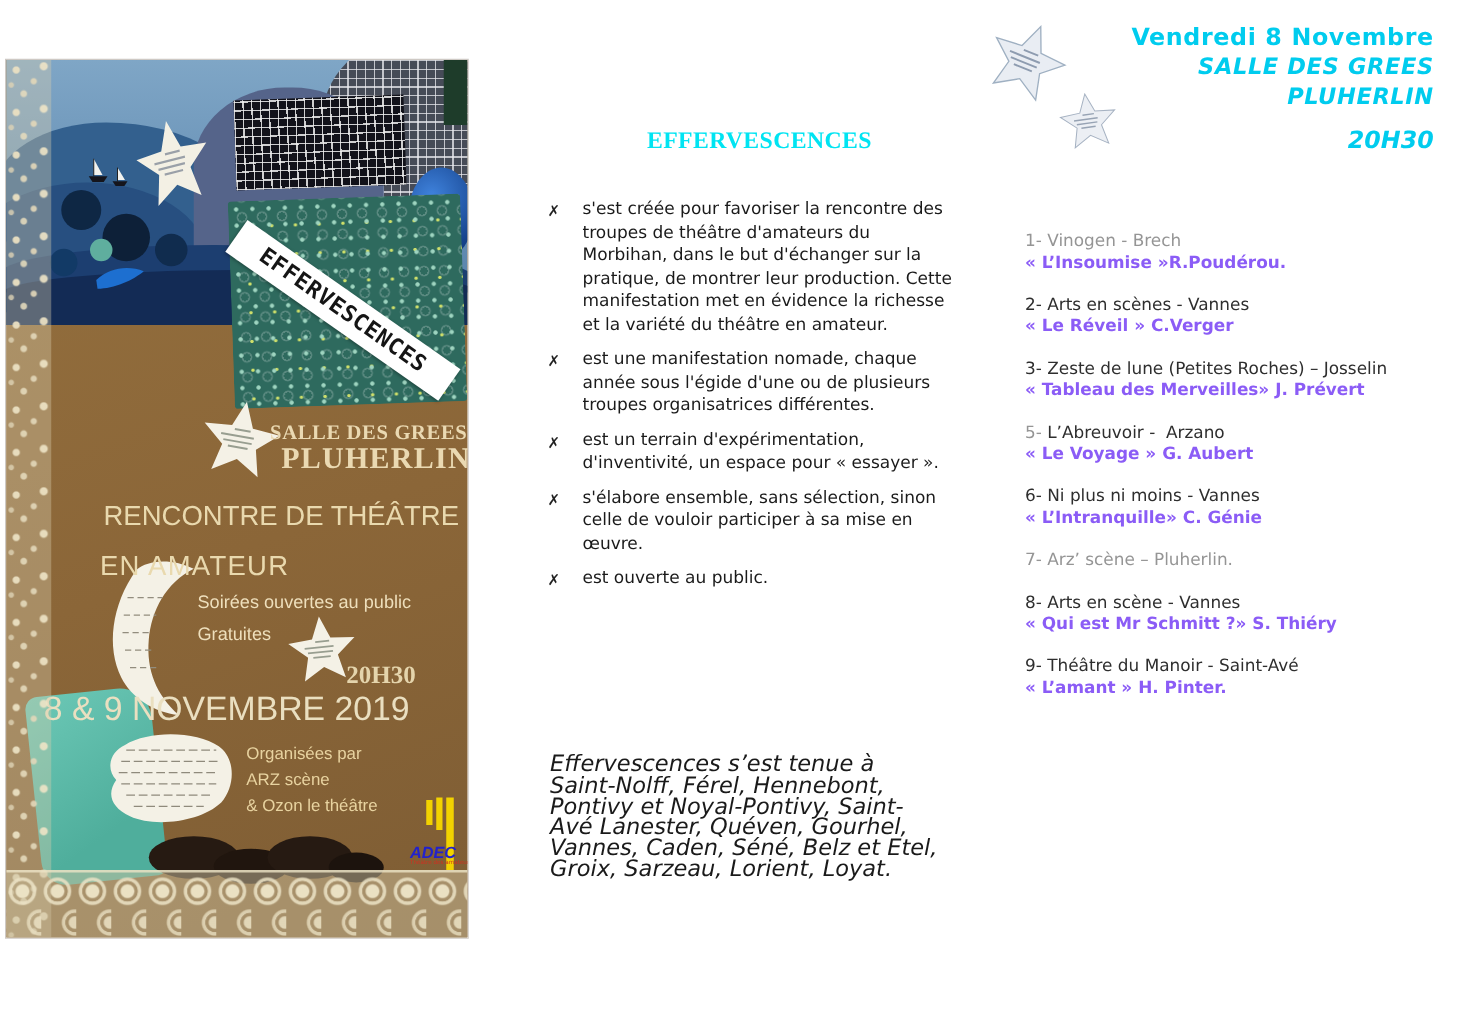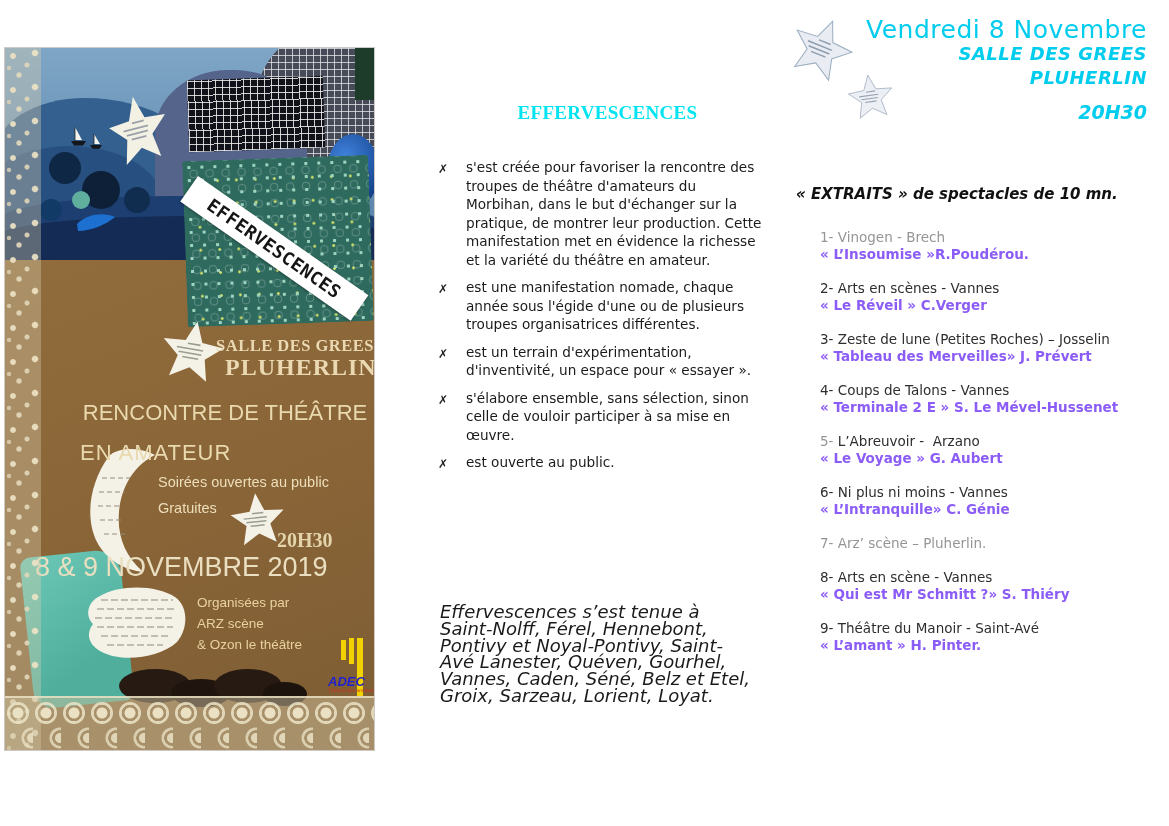--- a/index.html
+++ b/index.html
@@ -1,21 +1,21 @@
 <!DOCTYPE html>
 <html><head>
 <meta charset="utf-8">
 <style>
   html,body{margin:0;padding:0;}
   body{width:1169px;height:826px;background:#ffffff;position:relative;overflow:hidden;
        font-family:"DejaVu Sans", sans-serif;}
 
   
   .hdr{position:absolute;top:18px;right:22px;text-align:right;color:#00ccee;}
-  .hdr .l1{font-size:25px;font-weight:normal;letter-spacing:.5px;line-height:24px;}
+  .hdr .l1{font-size:19px;font-weight:bold;letter-spacing:.5px;line-height:24px;}
   .hdr .l2,.hdr .l3{font-size:18px;font-weight:bold;font-style:italic;letter-spacing:.5px;line-height:24px;}
   .hdr .l4{font-size:19px;font-weight:bold;font-style:italic;margin-top:10px;line-height:24px;}
   .hdr-stars{position:absolute;left:783px;top:8px;width:130px;height:115px;}
 
   
   .mid-title{position:absolute;left:440px;top:102px;width:335px;text-align:center;
     font-family:"Liberation Serif", serif;font-weight:bold;font-size:19px;color:#00e4f2;letter-spacing:.3px;}
   .bullets{position:absolute;left:438px;top:158px;width:338px;color:#1a1a1a;font-size:13.6px;line-height:18.5px;}
   .bullet{display:flex;margin-bottom:9px;}
   .bx{width:28px;flex:0 0 28px;font-style:italic;font-size:12px;padding-top:2px;color:#222;}
@@ -260,38 +260,33 @@
   </svg>
 
   <div class="hdr">
     <div class="l1">Vendredi 8 Novembre</div>
     <div class="l2">SALLE DES GREES</div>
     <div class="l3">PLUHERLIN</div>
     <div class="l4">20H30</div>
   </div>
 
   <div class="prog">
-    <div class="prog-head">« EXTRAITS » de spectacles de 10 mn.</div>
 
     <div class="prog-item gray-all">
       <div class="line1"><span class="num">1-</span> <span class="troupe">Vinogen - Brech</span></div>
       <div class="line2">« L’Insoumise »R.Poudérou.</div>
     </div>
     <div class="prog-item">
       <div class="line1"><span class="num">2-</span> <span class="troupe">Arts en scènes - Vannes</span></div>
       <div class="line2">« Le Réveil » C.Verger</div>
     </div>
     <div class="prog-item">
       <div class="line1"><span class="num">3-</span> <span class="troupe">Zeste de lune (Petites Roches) – Josselin</span></div>
       <div class="line2">« Tableau des Merveilles» J. Prévert</div>
     </div>
-    <div class="prog-item">
-      <div class="line1"><span class="num">4-</span> <span class="troupe">Coups de Talons - Vannes</span></div>
-      <div class="line2">« Terminale 2 E » S. Le Mével-Hussenet</div>
-    </div>
     <div class="prog-item gray-num">
       <div class="line1"><span class="num">5-</span> <span class="troupe">L’Abreuvoir -  Arzano</span></div>
       <div class="line2">« Le Voyage » G. Aubert</div>
     </div>
     <div class="prog-item">
       <div class="line1"><span class="num">6-</span> <span class="troupe">Ni plus ni moins - Vannes</span></div>
       <div class="line2">« L’Intranquille» C. Génie</div>
     </div>
     <div class="prog-item gray-all">
       <div class="line1"><span class="num">7-</span> <span class="troupe">Arz’ scène – Pluherlin.</span></div>

